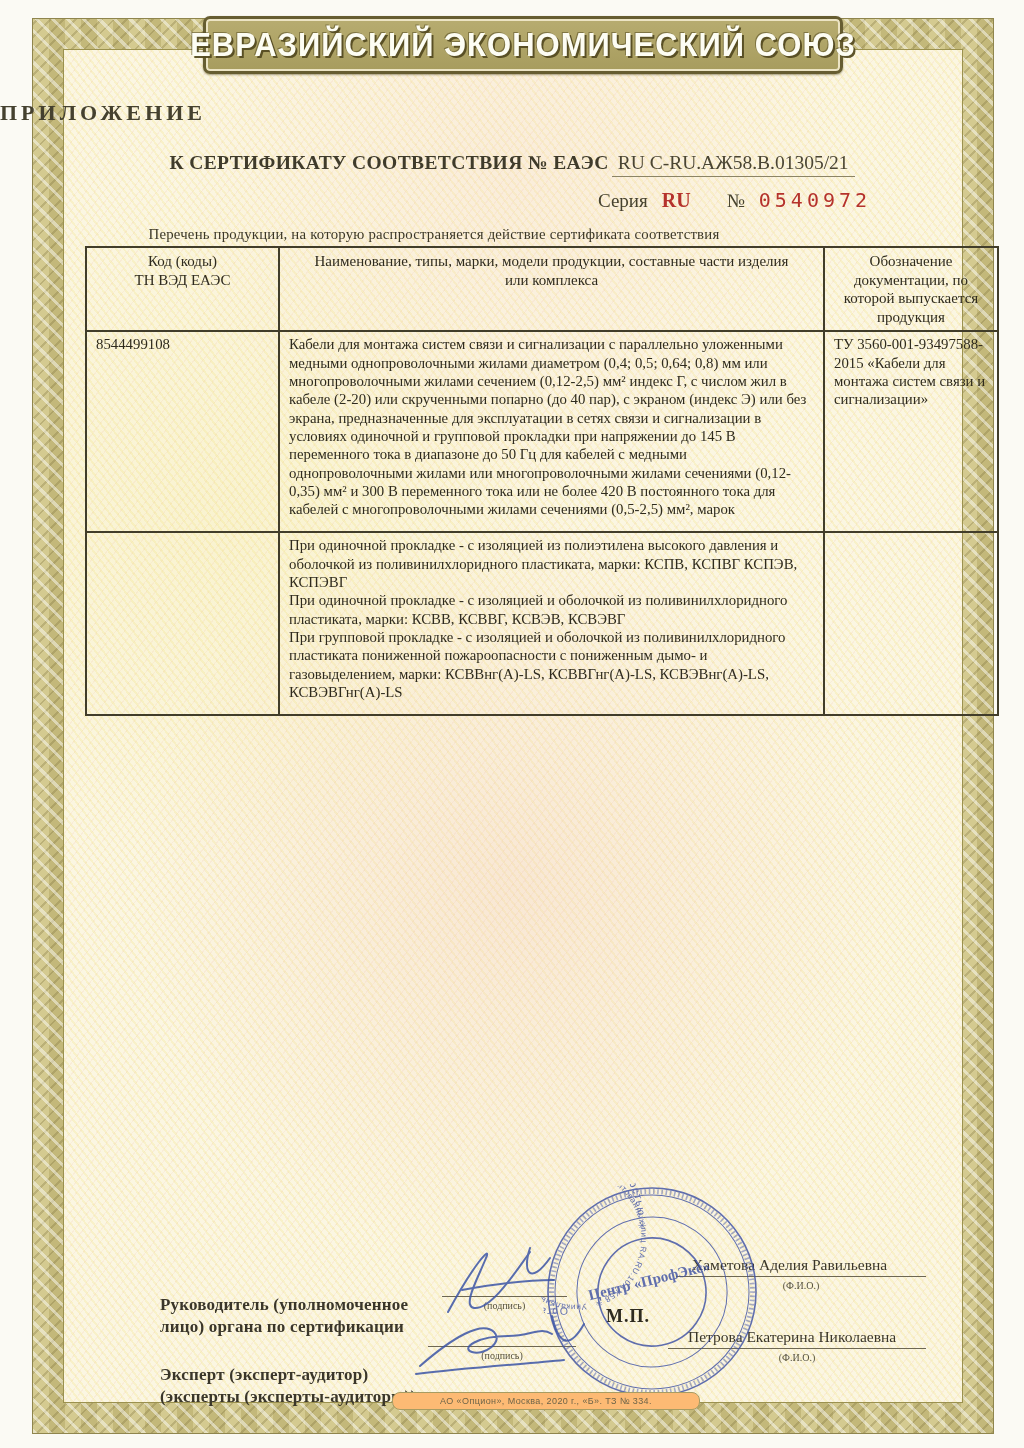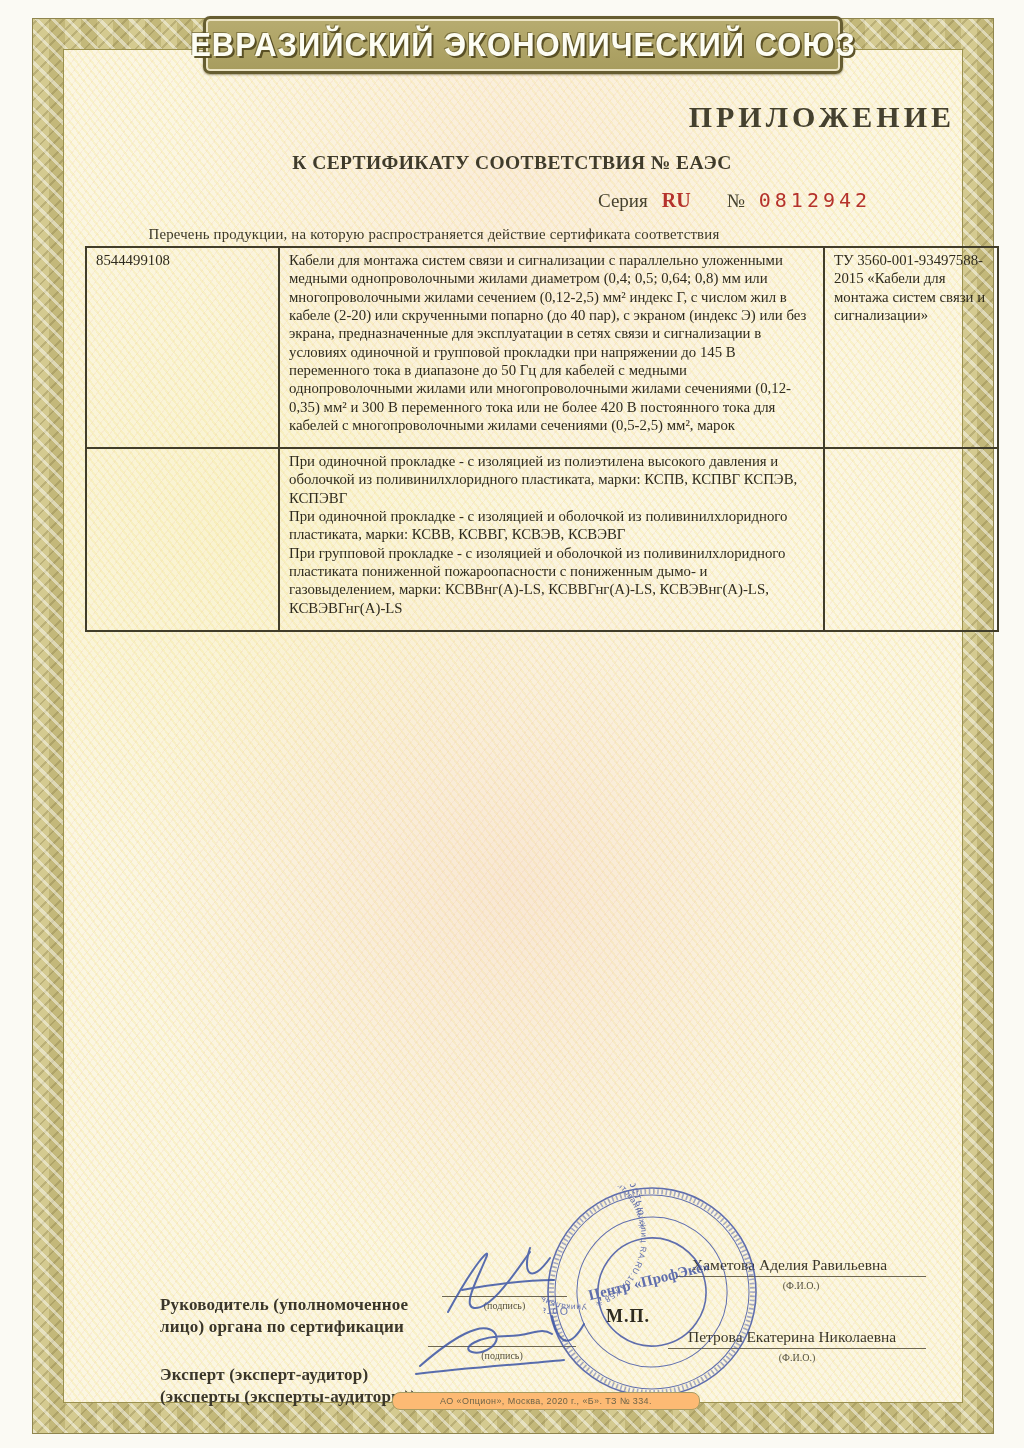--- a/index.html
+++ b/index.html
@@ -25,22 +25,22 @@
 
   .banner{position:absolute;left:203px;top:16px;width:634px;height:52px;
     background:linear-gradient(180deg,#b7ac70,#a79c5e);
     border:3px solid #665d31;border-radius:7px;
     box-shadow:inset 0 0 0 2px #ece4c4, 0 1px 2px rgba(80,70,30,.5);
     display:flex;align-items:center;justify-content:center;}
   .banner span{font-family:"Liberation Sans",sans-serif;font-weight:bold;font-size:31px;
     letter-spacing:1px;color:#fdfdf3;transform:scaleY(1.08);
     text-shadow:2px 2px 0 rgba(84,75,34,.95), -1px -1px 0 rgba(84,75,34,.55);white-space:nowrap;}
 
-  .doc-title{position:absolute;left:0;top:100px;width:955px;text-align:right;
-    font-weight:bold;font-size:30px;letter-spacing:4px;color:#45412f;}
+  .doc-title{position:absolute;left:0;top:100px;width:955px;text-align:left;
+    font-weight:bold;font-size:22px;letter-spacing:4px;color:#45412f;}
 
   .subtitle-row{position:absolute;left:0;top:152px;width:1024px;display:flex;
     justify-content:center;align-items:baseline;gap:3px;}
   .subtitle-label{font-weight:bold;font-size:19.5px;color:#3f3b2b;letter-spacing:.4px;white-space:nowrap;}
   .subtitle-number{font-size:19.5px;color:#4a4533;border-bottom:1px solid #8b8466;
     padding:0 6px 2px 6px;white-space:nowrap;}
 
   .series-row{position:absolute;left:598px;top:188px;display:flex;align-items:baseline;gap:0;}
   .series-label{font-size:19px;color:#46422f;}
   .series-value{font-size:20px;font-weight:bold;color:#b5322c;margin-left:14px;}
@@ -108,33 +108,44 @@
   <div class="paper"></div>
 
   <div class="banner">
     <span>ЕВРАЗИЙСКИЙ ЭКОНОМИЧЕСКИЙ СОЮЗ</span>
   </div>
 
   <div class="doc-title">ПРИЛОЖЕНИЕ</div>
 
   <div class="subtitle-row">
     <span class="subtitle-label">К СЕРТИФИКАТУ СООТВЕТСТВИЯ № ЕАЭС</span>
+    <span class="subtitle-number">RU C-RU.АЖ58.В.01305/21</span>
   </div>
 
   <div class="series-row">
     <span class="series-label">Серия</span>
     <span class="series-value">RU</span>
     <span class="series-numsign">№</span>
-    <span class="series-number">0812942</span>
+    <span class="series-number">0540972</span>
   </div>
 
   <div class="list-caption">Перечень продукции, на которую распространяется действие сертификата соответствия</div>
 
   <table class="prod-table">
     <tbody>
+        <tr class="head">
+      <td class="c1 pre">Код (коды)
+ТН ВЭД ЕАЭС</td>
+      <td class="c2 pre">Наименование, типы, марки, модели продукции, составные части изделия
+или комплекса</td>
+      <td class="c3 pre">Обозначение
+документации, по
+которой выпускается
+продукция</td>
+    </tr>
     <tr class="r1">
       <td class="c1">8544499108</td>
       <td class="c2">Кабели для монтажа систем связи и сигнализации с параллельно уложенными медными однопроволочными жилами диаметром (0,4; 0,5; 0,64; 0,8) мм или многопроволочными жилами сечением (0,12-2,5) мм² индекс Г, с числом жил в кабеле (2-20) или скрученными попарно (до 40 пар),  с экраном (индекс Э) или без экрана, предназначенные для эксплуатации в сетях связи и сигнализации в условиях одиночной и групповой прокладки при напряжении до 145 В переменного тока в диапазоне до 50 Гц для кабелей с медными однопроволочными  жилами или многопроволочными жилами сечениями (0,12-0,35) мм² и 300 В переменного тока или не более 420 В постоянного тока для кабелей с многопроволочными жилами сечениями (0,5-2,5) мм², марок</td>
       <td class="c3 pre">ТУ 3560-001-93497588-
 2015 «Кабели для
 монтажа систем связи и
 сигнализации»</td>
     </tr>
     <tr class="r2">
       <td class="c1"></td>

